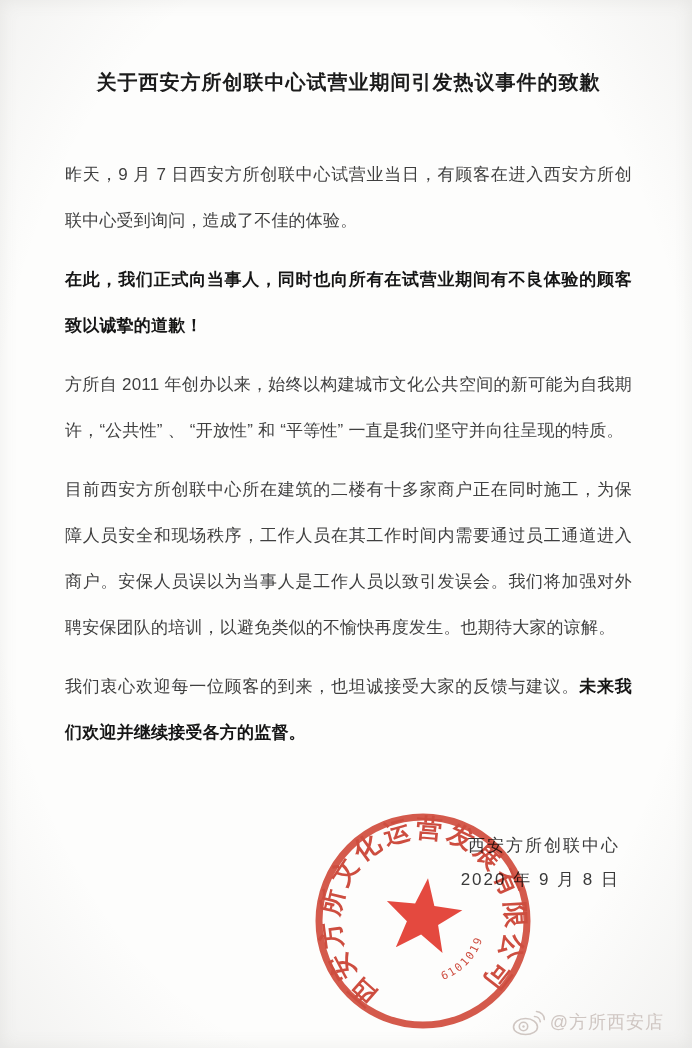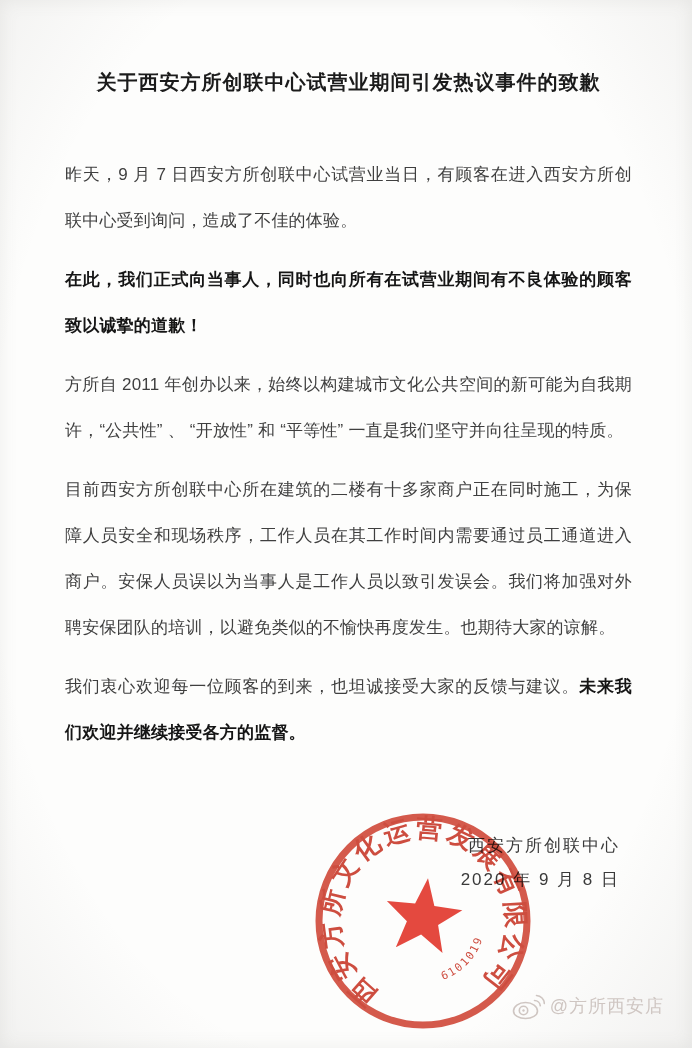--- a/index.html
+++ b/index.html
@@ -69,21 +69,21 @@
     position: absolute;
     left: 308px; top: 806px;
     width: 230px; height: 230px;
     mix-blend-mode: multiply;
     opacity: 0.88;
     z-index: 2;
     pointer-events: none;
   }
   .watermark {
     position: absolute;
-    right: 28px; bottom: 28px;
+    right: 28px; bottom: 12px;
     display: flex;
     align-items: center;
     gap: 5px;
     color: #cfc6c2;
     z-index: 3;
   }
   .watermark .wm-text {
     font-size: 18px;
     letter-spacing: 1px;
   }

